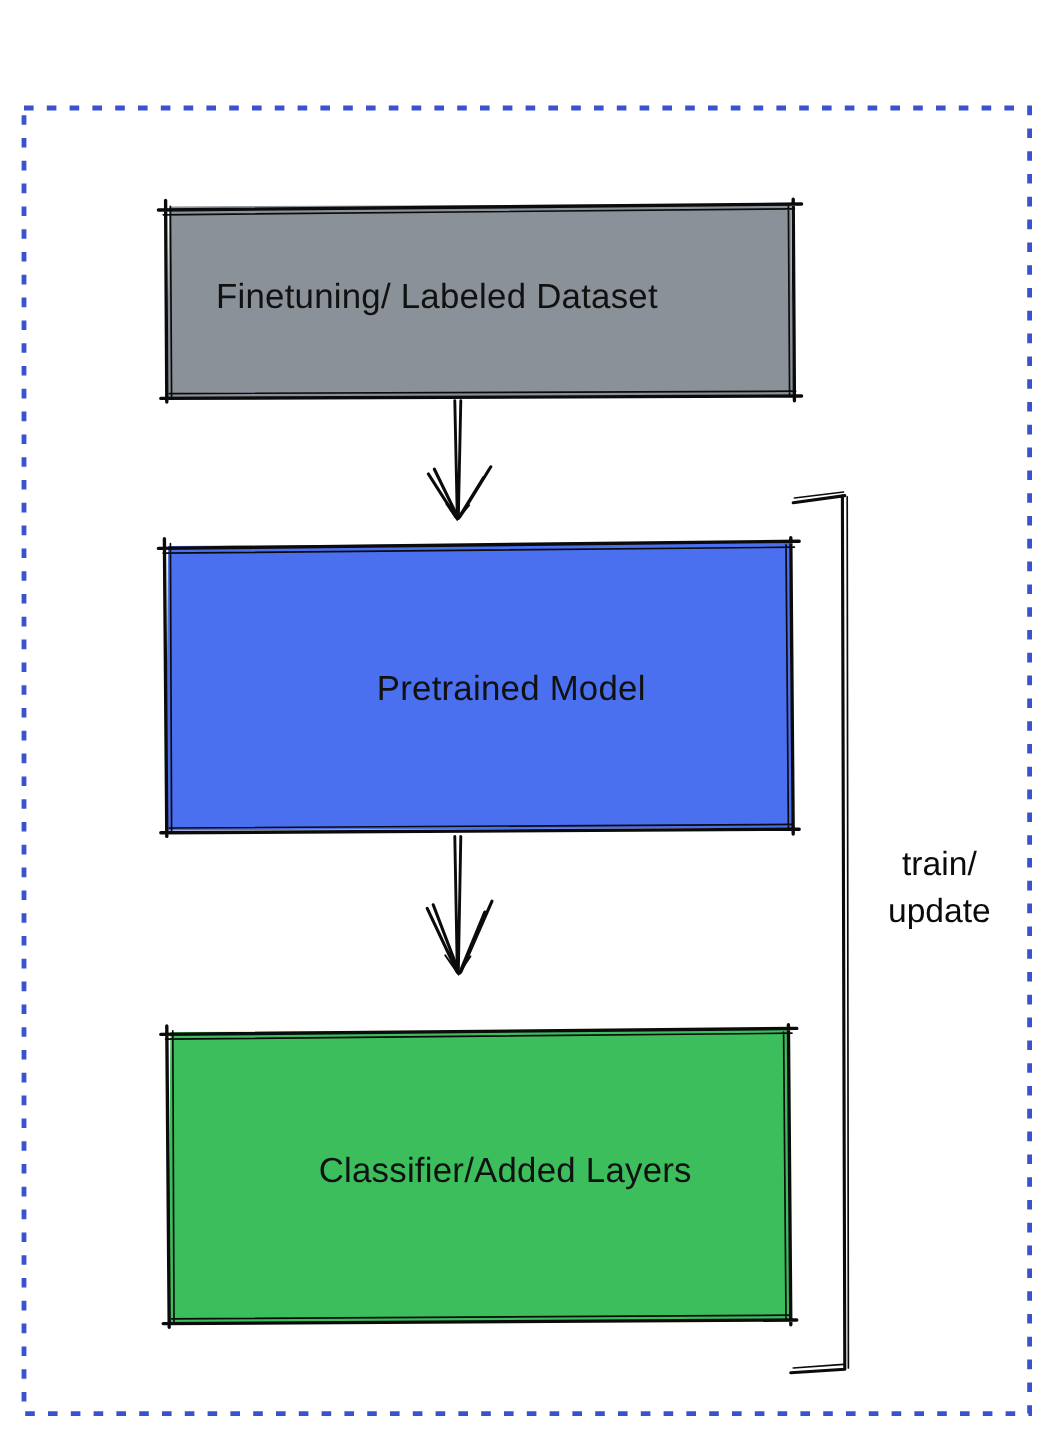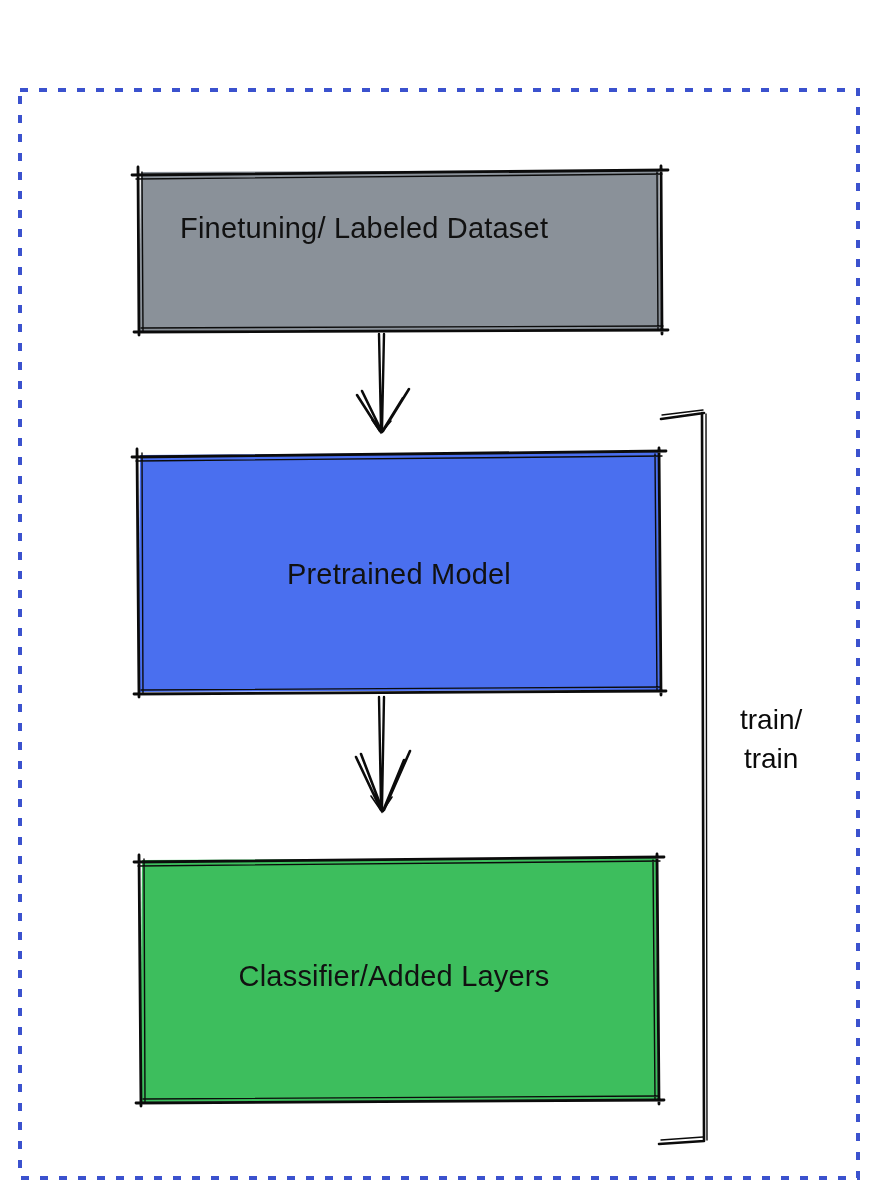--- a/index.html
+++ b/index.html
@@ -30,24 +30,25 @@
     font-weight: 400;
     color: #3C55DB;
     letter-spacing: 0.2px;
   }
   .node-label {
     position: absolute;
     color: #111111;
     font-size: 29px;
     font-weight: 400;
     letter-spacing: 0.2px;
+    padding-left: 27px;
   }
   .label-dataset {
     left: 138px;
-    top: 212px;
+    top: 232px;
     width: 524px;
     padding-left: 42px;
     box-sizing: border-box;
     text-align: left;
   }
   .label-pretrained {
     left: 138px;
     top: 558px;
     width: 522px;
     text-align: center;
@@ -123,16 +124,16 @@
 
 
   <div class="node-label label-dataset">Finetuning/ Labeled Dataset</div>
 
   <div class="node-label label-pretrained">Pretrained Model</div>
 
   <div class="node-label label-classifier">Classifier/Added Layers</div>
 
   <div class="bracket-label">
     <div>train/</div>
-    <div>train</div>
+    <div>update</div>
   </div>
 
 </div>
 
 </body></html>

